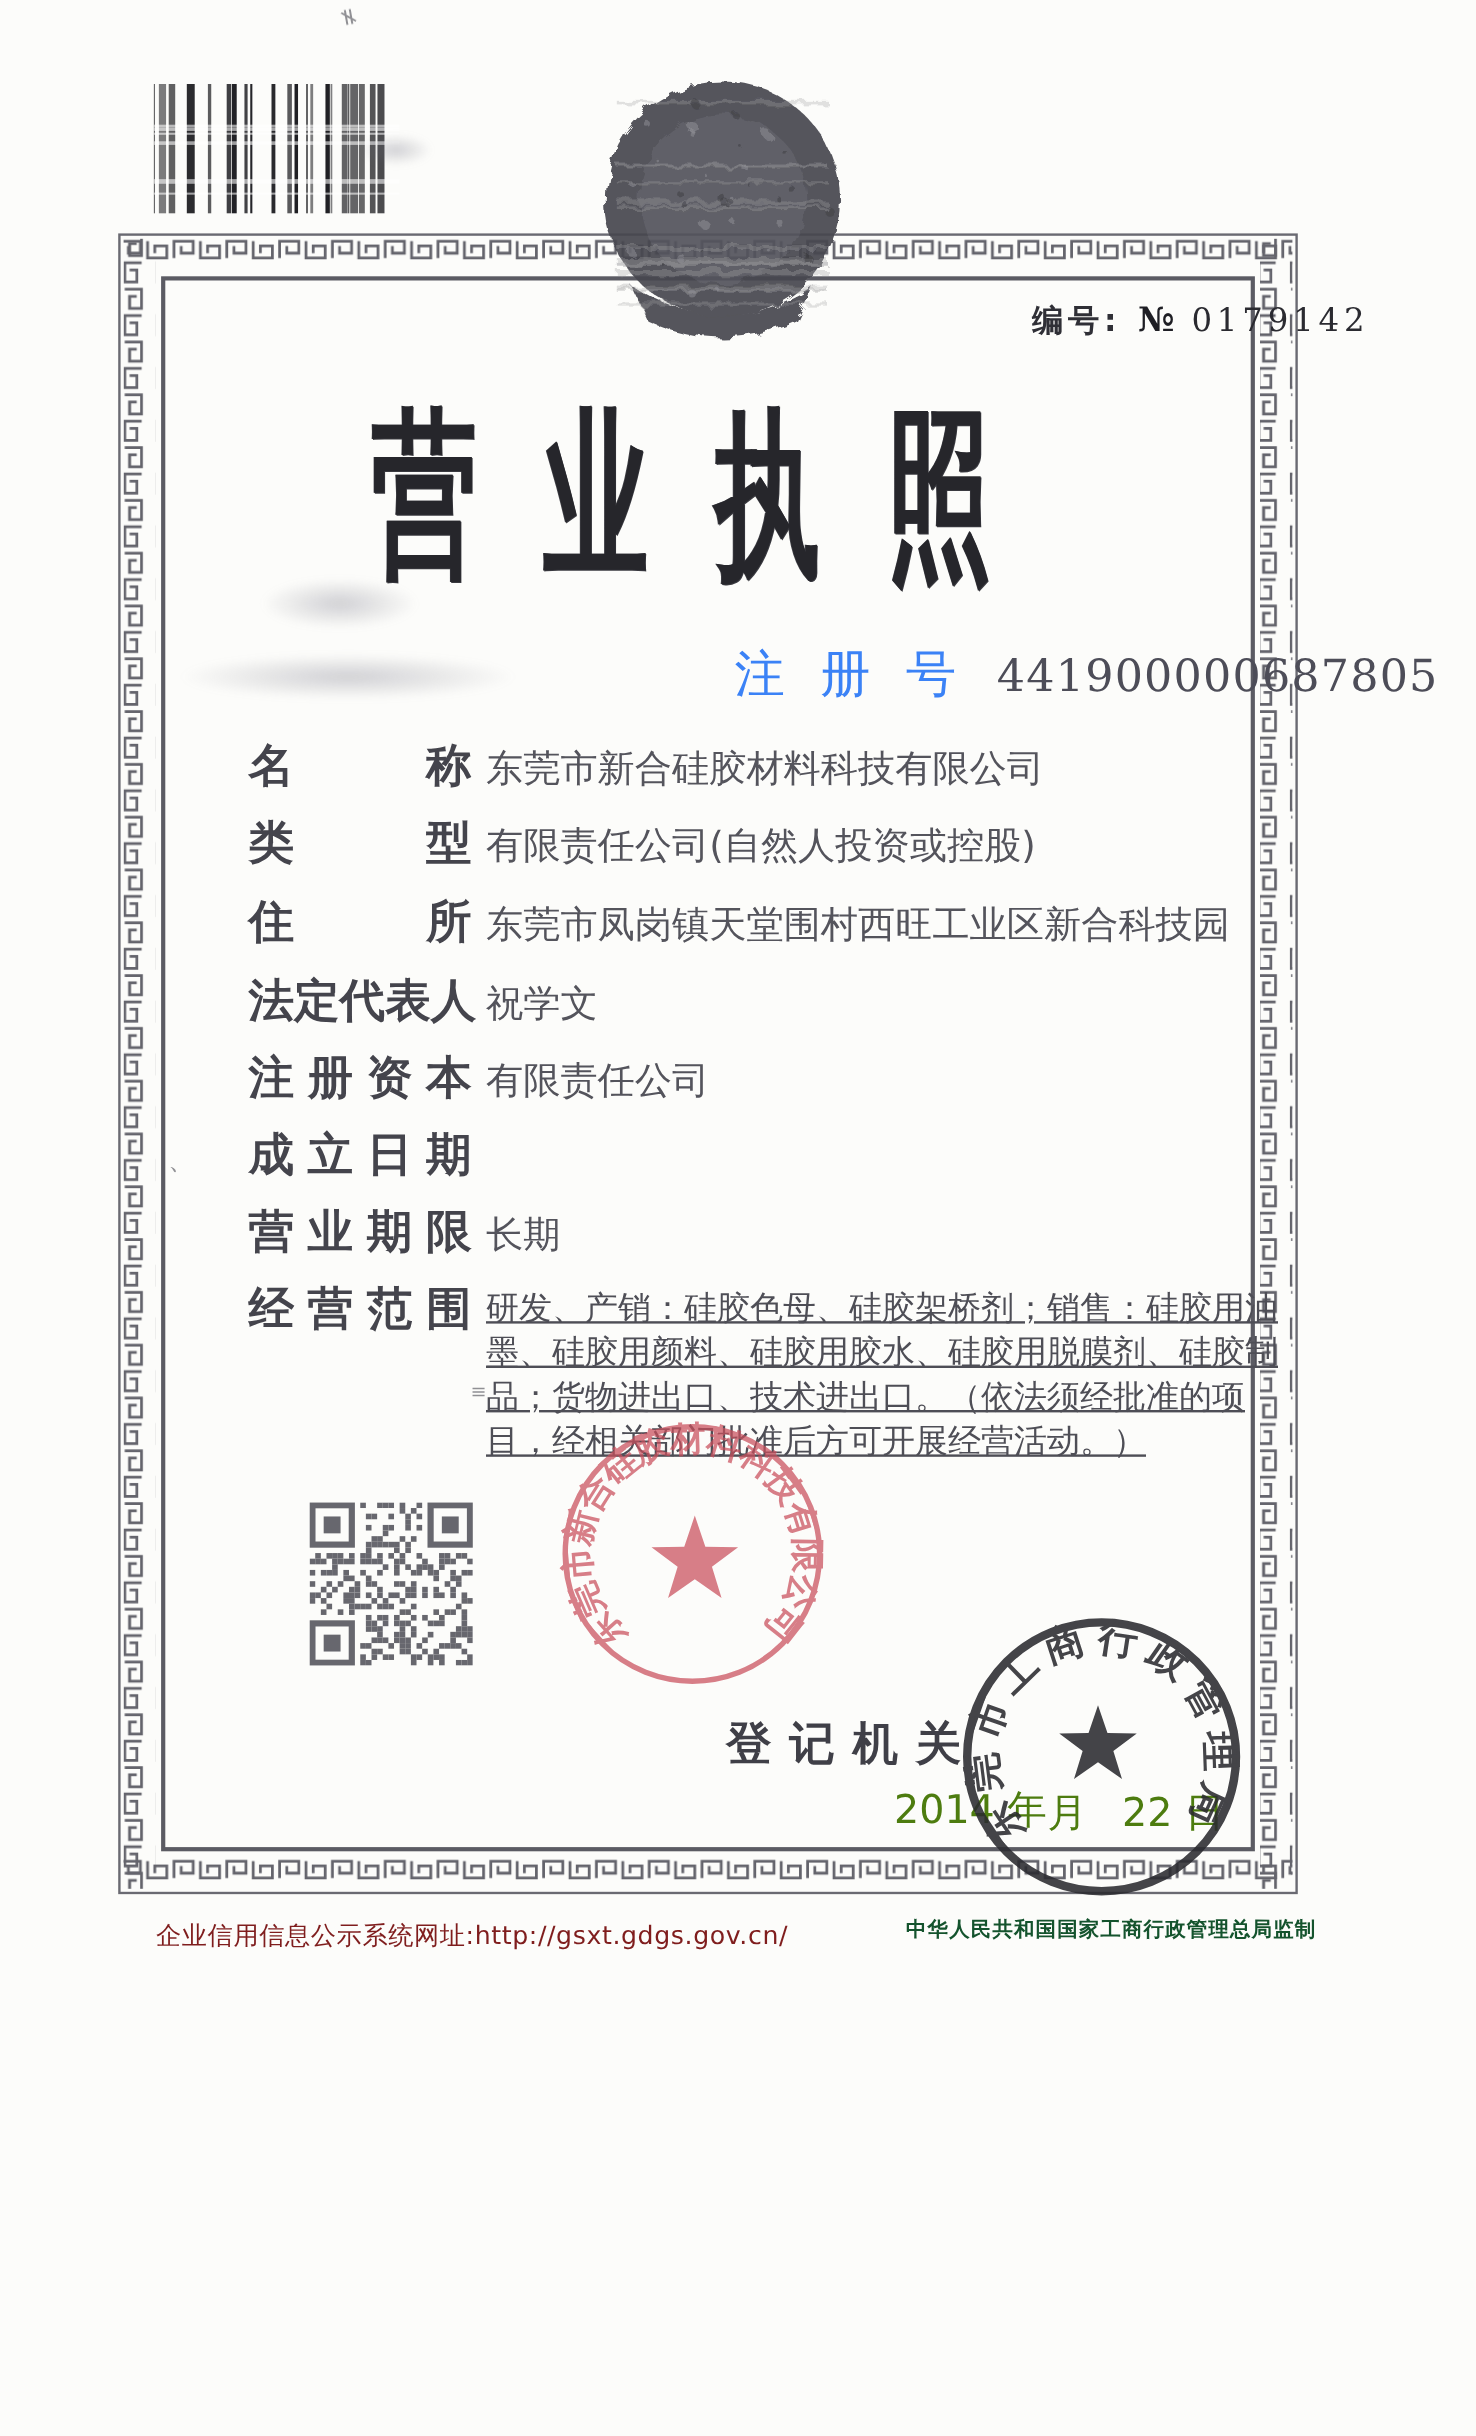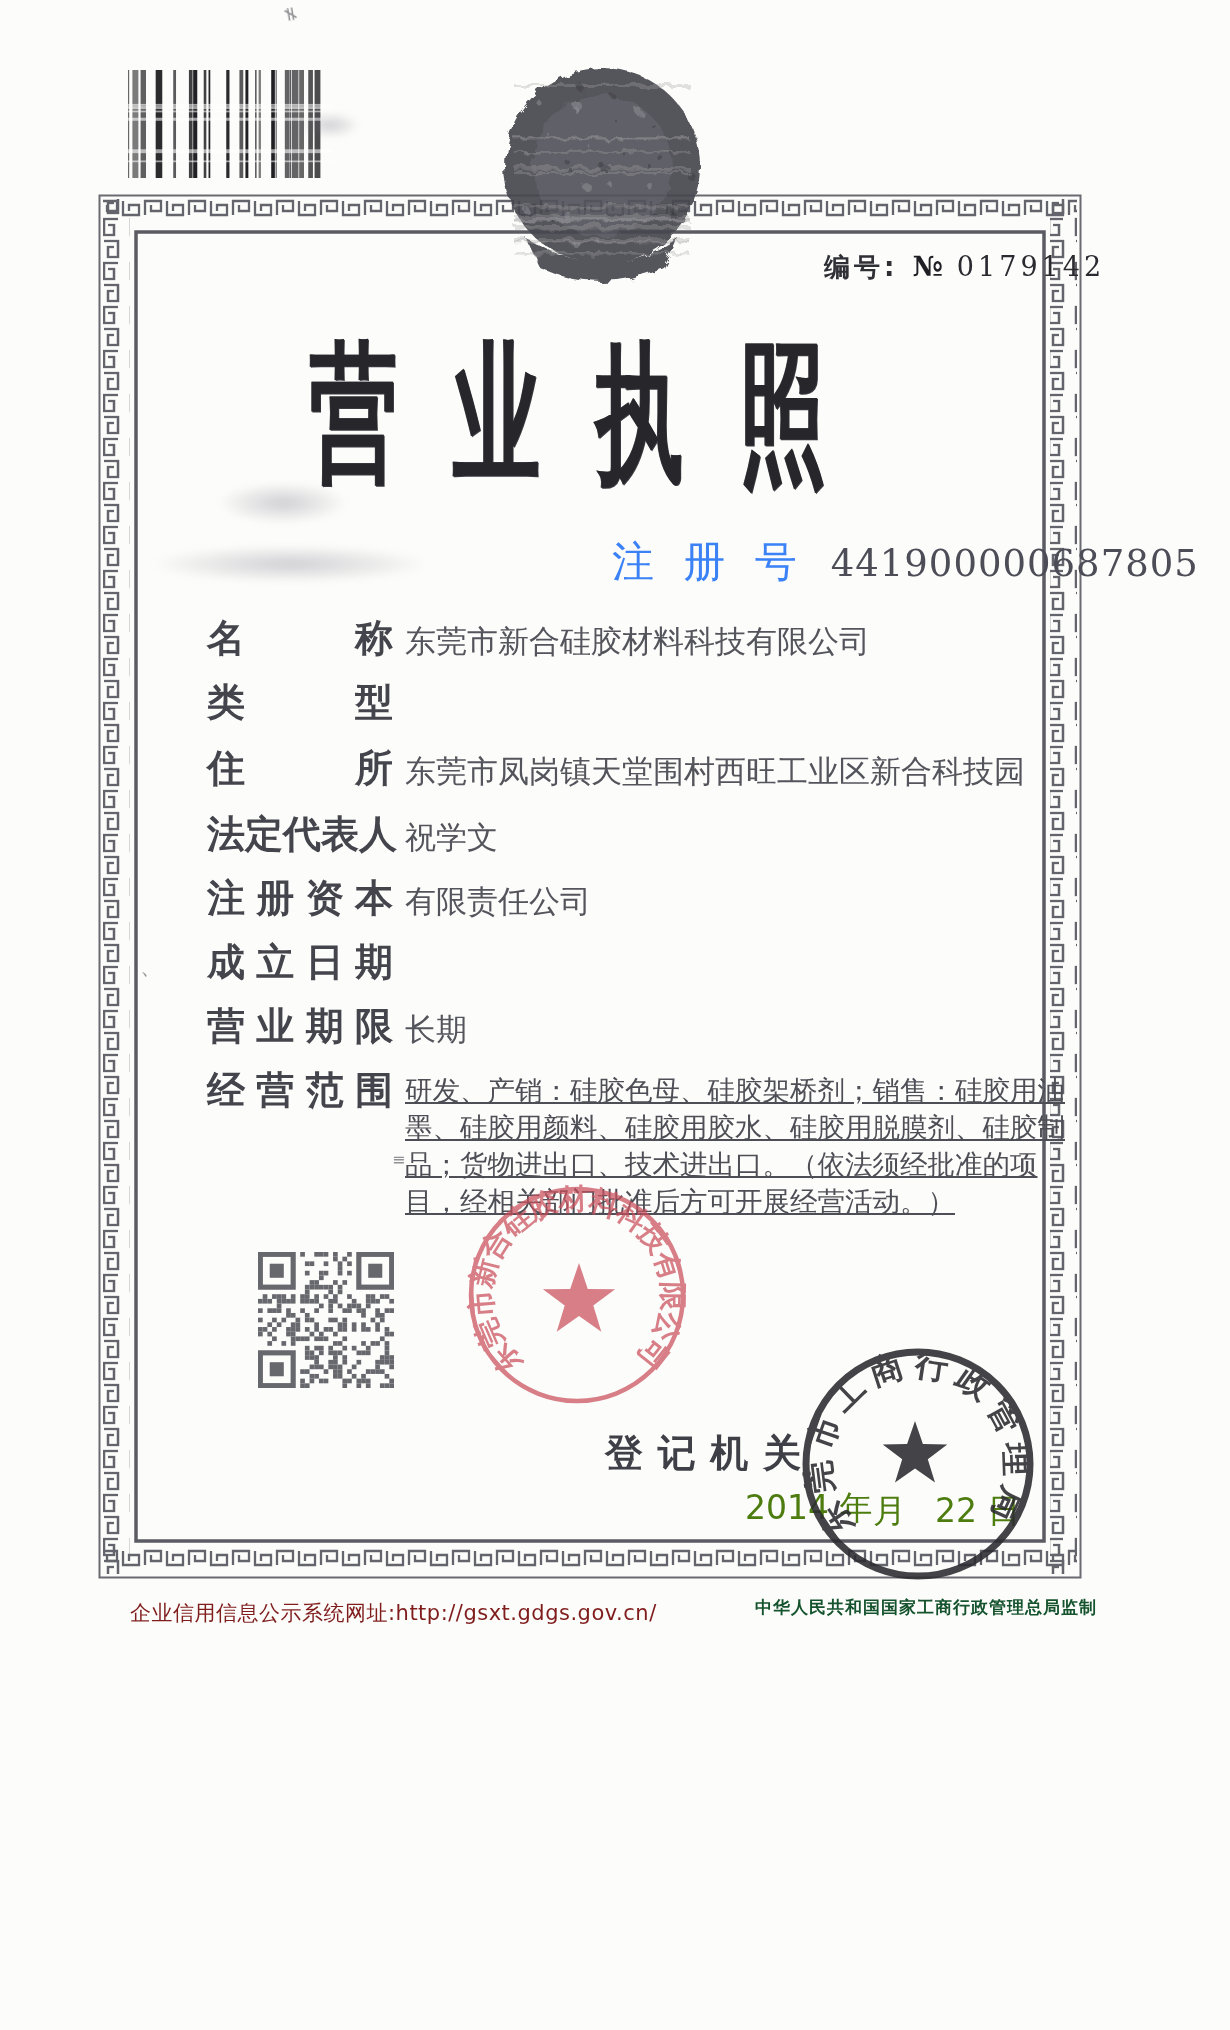--- a/index.html
+++ b/index.html
@@ -3,21 +3,21 @@
 <meta charset="utf-8">
 <style>
   html,body{margin:0;padding:0;background:#ffffff;}
   #page{position:relative;width:1230px;height:2030px;background:#fcfcfa;overflow:hidden;
         font-family:"DejaVu Sans",sans-serif;color:#3c3c44;}
   .abs{position:absolute;}
 
   
   #barcode{left:128px;top:70px;width:205px;height:108px;filter:blur(.4px) contrast(1.05);}
   #emblem{left:486px;top:56px;width:232px;height:242px;opacity:.92;}
-  #serial{left:824px;top:250px;display:flex;align-items:baseline;gap:14px;white-space:nowrap;}
+  #serial{left:860px;top:250px;display:flex;align-items:baseline;gap:14px;white-space:nowrap;}
   #serial .cn{font-size:26px;letter-spacing:4px;color:#2f2f36;font-weight:600;}
   #serial .no{font-family:"DejaVu Serif",serif;font-weight:bold;font-size:28px;color:#1e1e24;}
   #serial .num{font-family:"DejaVu Serif",serif;font-size:27px;letter-spacing:4px;color:#2a2a30;}
 
   
   #frame{left:98px;top:194px;}
 
   
   #title{left:292px;top:338px;width:515px;height:152px;display:flex;justify-content:space-between;}
   #title span{display:block;width:86px;text-align:center;font-size:150px;line-height:150px;
@@ -192,20 +192,21 @@
         <span>名</span>
         <span>称</span>
       </div>
     <div class="fvalue">东莞市新合硅胶材料科技有限公司</div>
   </div>
   <div class="row" style="top:680px">
     <div class="flabel jchars">
         <span>类</span>
         <span>型</span>
       </div>
+    <div class="fvalue">有限责任公司(自然人投资或控股)</div>
   </div>
   <div class="row" style="top:746px">
     <div class="flabel jchars">
         <span>住</span>
         <span>所</span>
       </div>
     <div class="fvalue">东莞市凤岗镇天堂围村西旺工业区新合科技园</div>
   </div>
   <div class="row" style="top:812px">
     <div class="flabel jchars">

